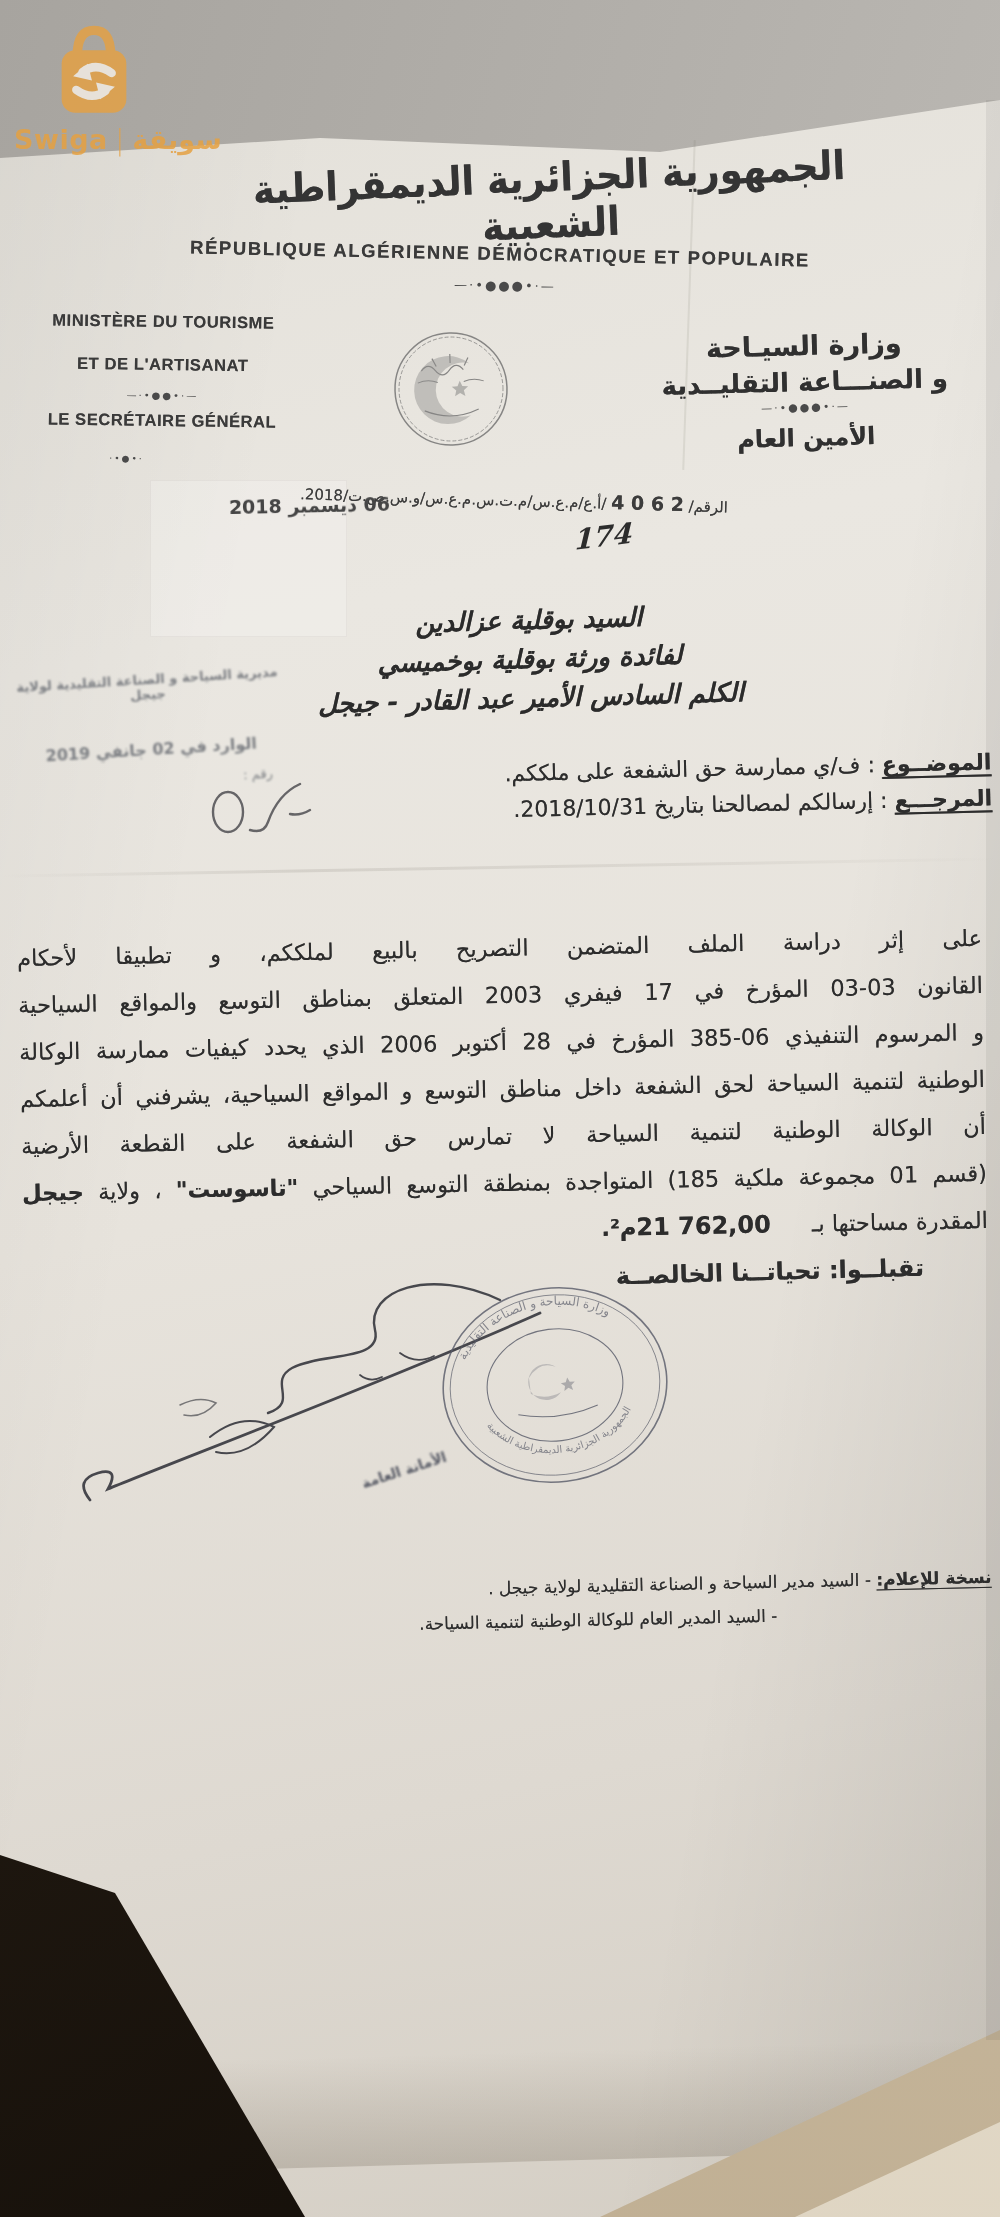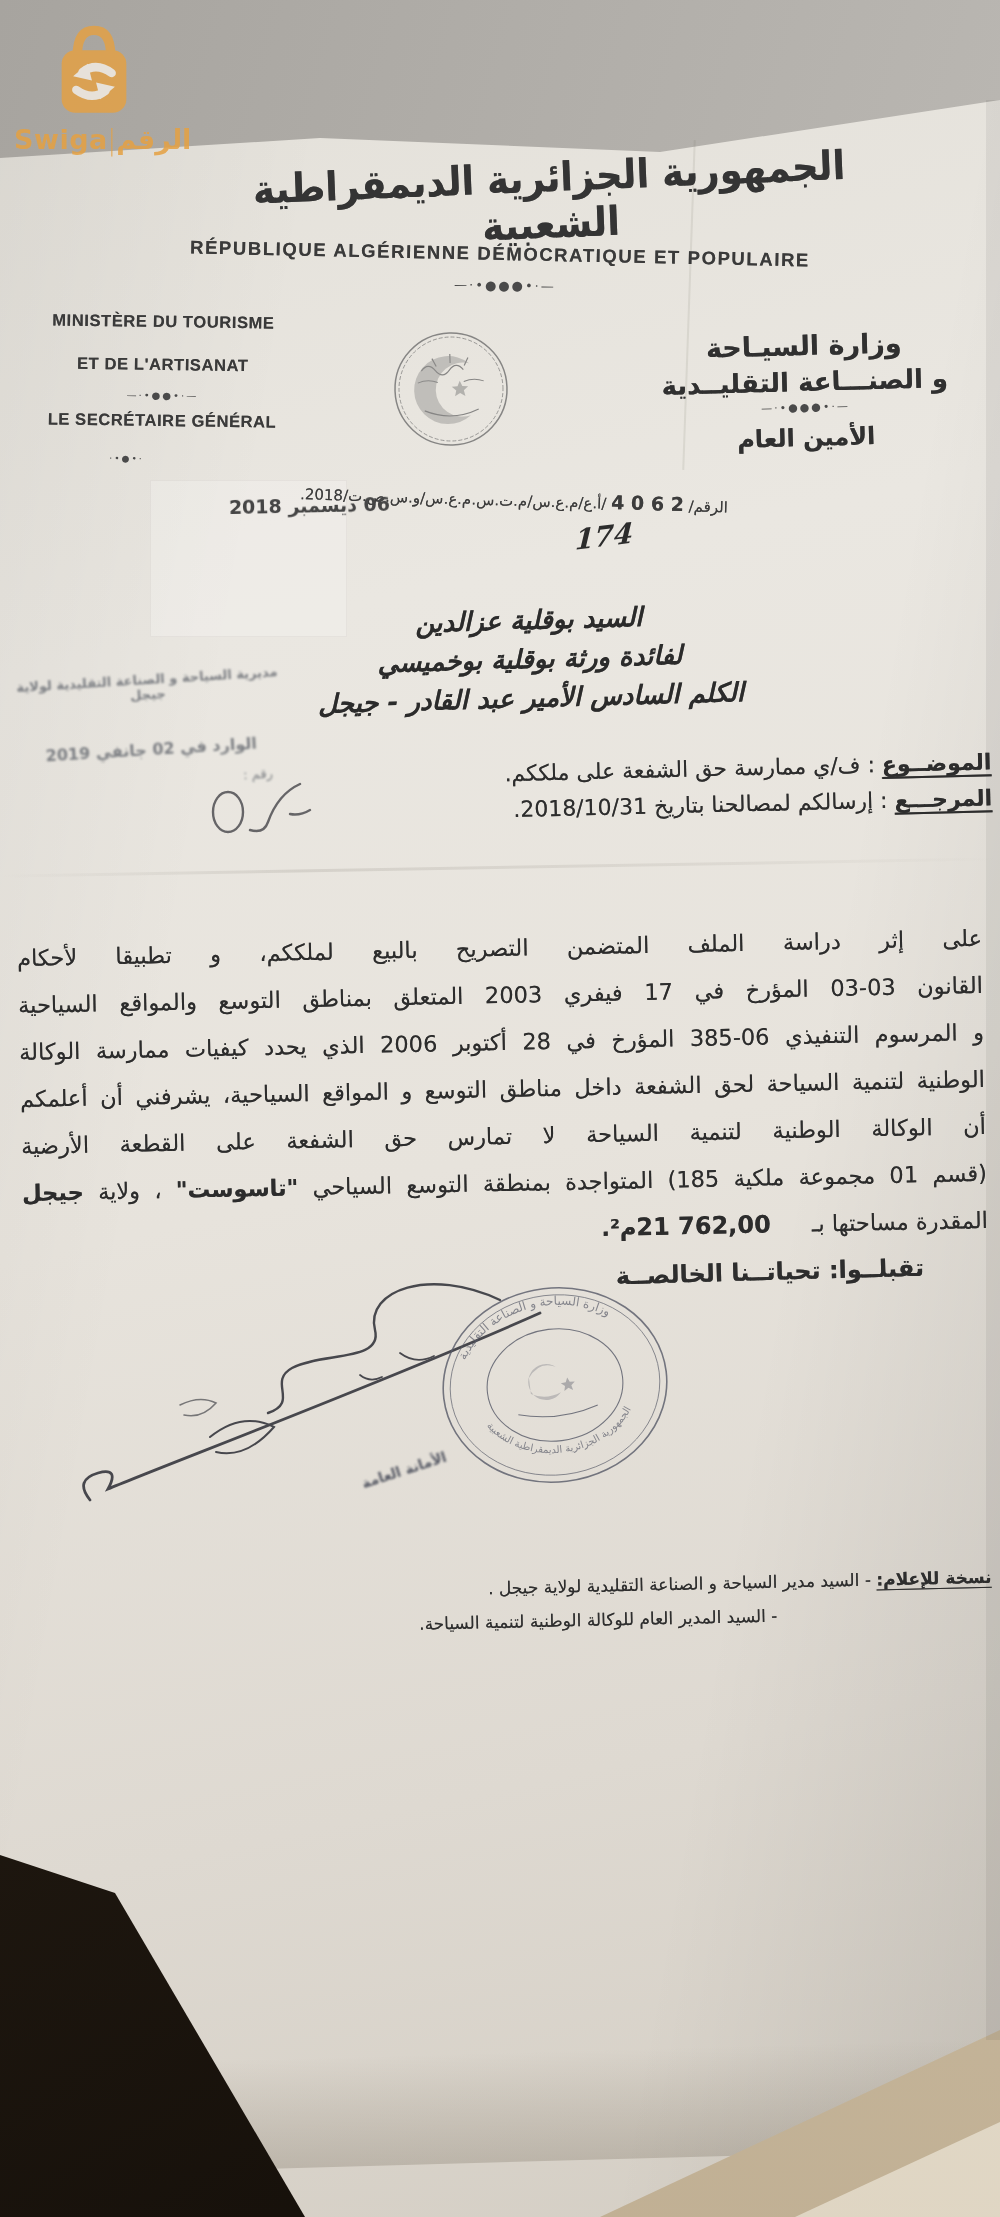--- a/index.html
+++ b/index.html
@@ -28,21 +28,21 @@
   .wedge-tan{position:absolute;inset:0;
          clip-path:polygon(1000px 2030px,1000px 2217px,600px 2217px);
          background:linear-gradient(200deg,#d3c5ab,#bfae92);}
   .wedge-light{position:absolute;inset:0;
          clip-path:polygon(1000px 2122px,1000px 2217px,795px 2217px);
          background:linear-gradient(200deg,#efe8da,#ddd3c0);}
   .right-edge{position:absolute;right:0;top:100px;width:14px;height:1940px;background:rgba(0,0,0,.06);}
   
   .wm{position:absolute;left:14px;top:22px;width:230px;}
   .wm-logo{margin-left:34px;opacity:.82;}
-  .wm-text{display:flex;direction:ltr;align-items:center;gap:0;margin-top:2px;
+  .wm-text{display:flex;direction:ltr;align-items:center;gap:8px;margin-top:2px;
            color:#e5a142;font-weight:bold;font-size:27px;opacity:.85;letter-spacing:.5px;}
   .wm-sep{font-weight:200;font-size:24px;transform:scaleY(1.2);}
   
   .ink{text-shadow:0 0 .6px rgba(40,40,40,.65);}
   .fr{font-family:"Liberation Sans","DejaVu Sans",sans-serif;font-weight:bold;color:#3a3a3a;}
   .ar{direction:rtl;}
   .abs{position:absolute;}
   .ornament{color:#4a4a4a;letter-spacing:2px;text-align:center;}
   
   .calligraphy{left:215px;top:158px;width:670px;text-align:center;font-size:37px;font-weight:bold;
@@ -127,21 +127,21 @@
       <path d="M26 32 Q26 8 42 8 Q58 8 58 32" fill="none" stroke="#e5a142" stroke-width="9" stroke-linecap="round"></path>
       <rect x="11" y="27" width="62" height="60" rx="13" fill="#e5a142"></rect>
       <path d="M59 49 Q44 38 31 48" stroke="#f5efe6" stroke-width="8" fill="none" stroke-linecap="round"></path>
       <path d="M36 40 L22 52 L40 56 Z" fill="#f5efe6"></path>
       <path d="M25 65 Q40 76 53 66" stroke="#f5efe6" stroke-width="8" fill="none" stroke-linecap="round"></path>
       <path d="M48 74 L62 62 L44 58 Z" fill="#f5efe6"></path>
     </svg>
     <div class="wm-text">
       <span>Swiga</span>
       <span class="wm-sep">|</span>
-      <span>الرقم</span>
+      <span>سويقة</span>
     </div>
   </div>
 
   <div class="abs ar ink calligraphy">الجمهورية الجزائرية الديمقراطية الشعبية</div>
   <div class="abs fr ink republic">RÉPUBLIQUE ALGÉRIENNE DÉMOCRATIQUE ET POPULAIRE</div>
   <div class="abs ornament orn-big">—·•●●●•·—</div>
 
   <div class="abs sender-fr">
     <div class="fr ink l">MINISTÈRE DU TOURISME</div>
     <div class="fr ink l">ET DE L'ARTISANAT</div>

